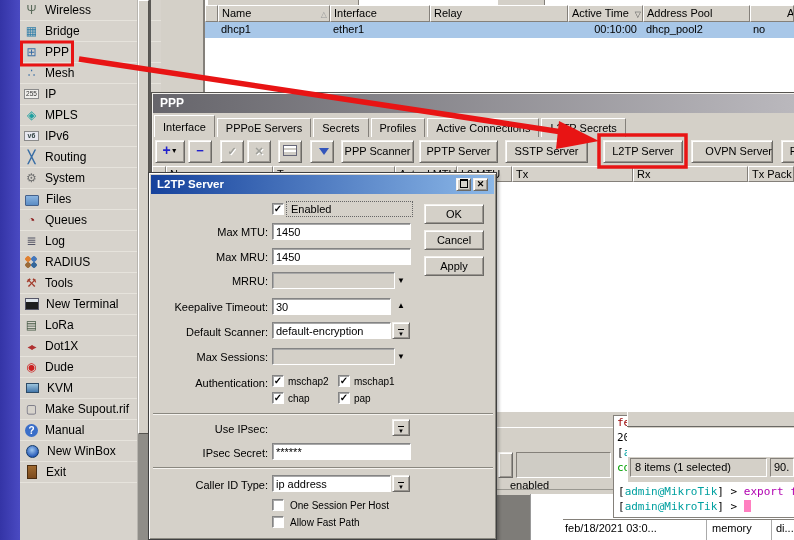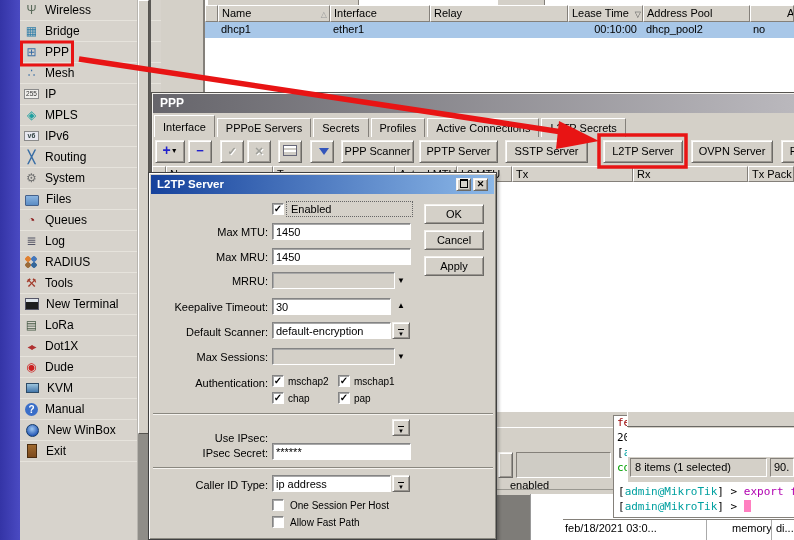--- a/index.html
+++ b/index.html
@@ -228,20 +228,24 @@
     <div class="mi">
         <span class="ic ic-dude"></span>
         <span class="lbl">Dude</span>
         <span class="arr">▷</span>
       </div>
     <div class="mi">
         <span class="ic ic-kvm"></span>
         <span class="lbl">KVM</span>
       </div>
     <div class="mi">
+        <span class="ic ic-supout"></span>
+        <span class="lbl">Make Supout.rif</span>
+      </div>
+    <div class="mi">
         <span class="ic ic-manual"></span>
         <span class="lbl">Manual</span>
       </div>
     <div class="mi">
         <span class="ic ic-winbox"></span>
         <span class="lbl">New WinBox</span>
       </div>
     <div class="mi">
         <span class="ic ic-exit"></span>
         <span class="lbl">Exit</span>
@@ -254,21 +258,21 @@
   <div id="win-edge"></div>
 
   <div id="dhcp-white"></div>
   <div id="sliver1" class="sliver"></div>
   <div id="sliver2" class="sliver"></div>
   <div id="dhcp-header">
     <div class="hcell"></div>
     <div class="hcell"><span>Name</span><span class="sortg">△</span></div>
     <div class="hcell"><span>Interface</span></div>
     <div class="hcell"><span>Relay</span></div>
-    <div class="hcell"><span>Lease Time</span><span class="filtg">▽</span></div>
+    <div class="hcell"><span>Active Time</span><span class="filtg">▽</span></div>
     <div class="hcell"><span>Address Pool</span></div>
     <div class="hcell"><span>Add ...</span></div>
   </div>
   <div id="dhcp-row">
     <div></div>
     <div>dhcp1</div>
     <div>ether1</div>
     <div></div>
     <div>00:10:00</div>
     <div>dhcp_pool2</div>
@@ -288,21 +292,21 @@
   <div class="tbtn raised" style="left:155px;width:30px;"><span class="bplus">+</span><span class="bcaret">▼</span></div>
   <div class="tbtn raised" style="left:188px;width:24px;"><span class="bminus">−</span></div>
   <div class="tbtn raised" style="left:220px;width:24px;"><span class="bgray">✓</span></div>
   <div class="tbtn raised" style="left:247px;width:24px;"><span class="bgray">✕</span></div>
   <div class="tbtn raised" style="left:278px;width:24px;"><span class="cardico"></span></div>
   <div class="tbtn raised" style="left:310px;width:24px;"><span class="funnel"></span><span class="funnel-stem"></span></div>
   <div class="tbtn raised" style="left:341px;width:73px;"><span>PPP Scanner</span></div>
   <div class="tbtn raised" style="left:419px;width:79px;"><span>PPTP Server</span></div>
   <div class="tbtn raised" style="left:505px;width:83px;"><span>SSTP Server</span></div>
   <div class="tbtn raised" style="left:603px;width:80px;"><span>L2TP Server</span></div>
-  <div class="tbtn raised" style="left:691px;width:82px;"><span>OVPN Server</span></div>
+  <div class="tbtn raised" style="left:691px;width:82px;text-align:right;"><span>OVPN Server</span></div>
   <div class="tbtn raised" style="left:781px;width:32px;"><span>PP</span></div>
   <div id="ppp-cols">
     <div class="hcell"></div>
     <div class="hcell"><span>Name</span></div>
     <div class="hcell"><span>Type</span></div>
     <div class="hcell"><span>Actual MTU</span></div>
     <div class="hcell"><span>L2 MTU</span></div>
     <div class="hcell"><span>Tx</span></div>
     <div class="hcell"><span>Rx</span></div>
     <div class="hcell"><span>Tx Pack</span></div>
@@ -315,21 +319,21 @@
   <div id="jp-enabled">
       <span>enabled</span>
     </div>
   <div id="jp-line"></div>
   <div id="jp-dark"></div>
 
   <div id="log-win"></div>
   <div id="log-row-line"></div>
   <div class="log-cell" style="left:565px;">feb/18/2021 03:0...</div>
   <div class="log-sep" style="left:706px;"></div>
-  <div class="log-cell" style="left:732px;">memory</div>
+  <div class="log-cell" style="left:712px;">memory</div>
   <div class="log-sep" style="left:771px;"></div>
   <div class="log-cell" style="left:776px;">di...</div>
 
   <div id="term-win"></div>
   <div class="tline t-red" style="left:617px;top:416px;">feb/</div>
   <div class="tline" style="left:617px;top:431px;">207.</div>
   <div class="tline" style="left:617px;top:446px;"><span>[</span><span class="t-user">adm</span></div>
   <div class="tline t-green" style="left:617px;top:461px;">comp</div>
   <div class="tline" style="left:618px;top:485px;"><span>[</span><span class="t-user">admin@MikroTik</span><span>] &gt; </span><span class="t-cmd">export f</span></div>
   <div class="tline" style="left:618px;top:500px;"><span>[</span><span class="t-user">admin@MikroTik</span><span>] &gt; </span><span class="cursor"></span></div>
@@ -375,21 +379,21 @@
   <div class="cblbl" style="left:288px;top:376px;">mschap2</div>
   <div class="cb" style="left:338px;top:375px;"><span>✓</span></div>
   <div class="cblbl" style="left:354px;top:376px;">mschap1</div>
   <div class="cb" style="left:272px;top:392px;"><span>✓</span></div>
   <div class="cblbl" style="left:288px;top:393px;">chap</div>
   <div class="cb" style="left:338px;top:392px;"><span>✓</span></div>
   <div class="cblbl" style="left:354px;top:393px;">pap</div>
 
   <div class="sep" style="top:413px;"></div>
 
-  <div class="dl" style="top:432px;">Use IPsec:</div>
+  <div class="dl" style="top:423px;">Use IPsec:</div>
   <div class="combo-btn raised" style="top:419px;"><i>▼</i></div>
 
   <div class="dl" style="top:447px;">IPsec Secret:</div>
   <div class="inp sunken w-full" style="top:443px;">******</div>
 
   <div class="sep" style="top:467px;"></div>
 
   <div class="dl" style="top:479px;">Caller ID Type:</div>
   <div class="inp sunken w-combo" style="top:475px;">ip address</div>
   <div class="combo-btn raised" style="top:475px;"><i>▼</i></div>

